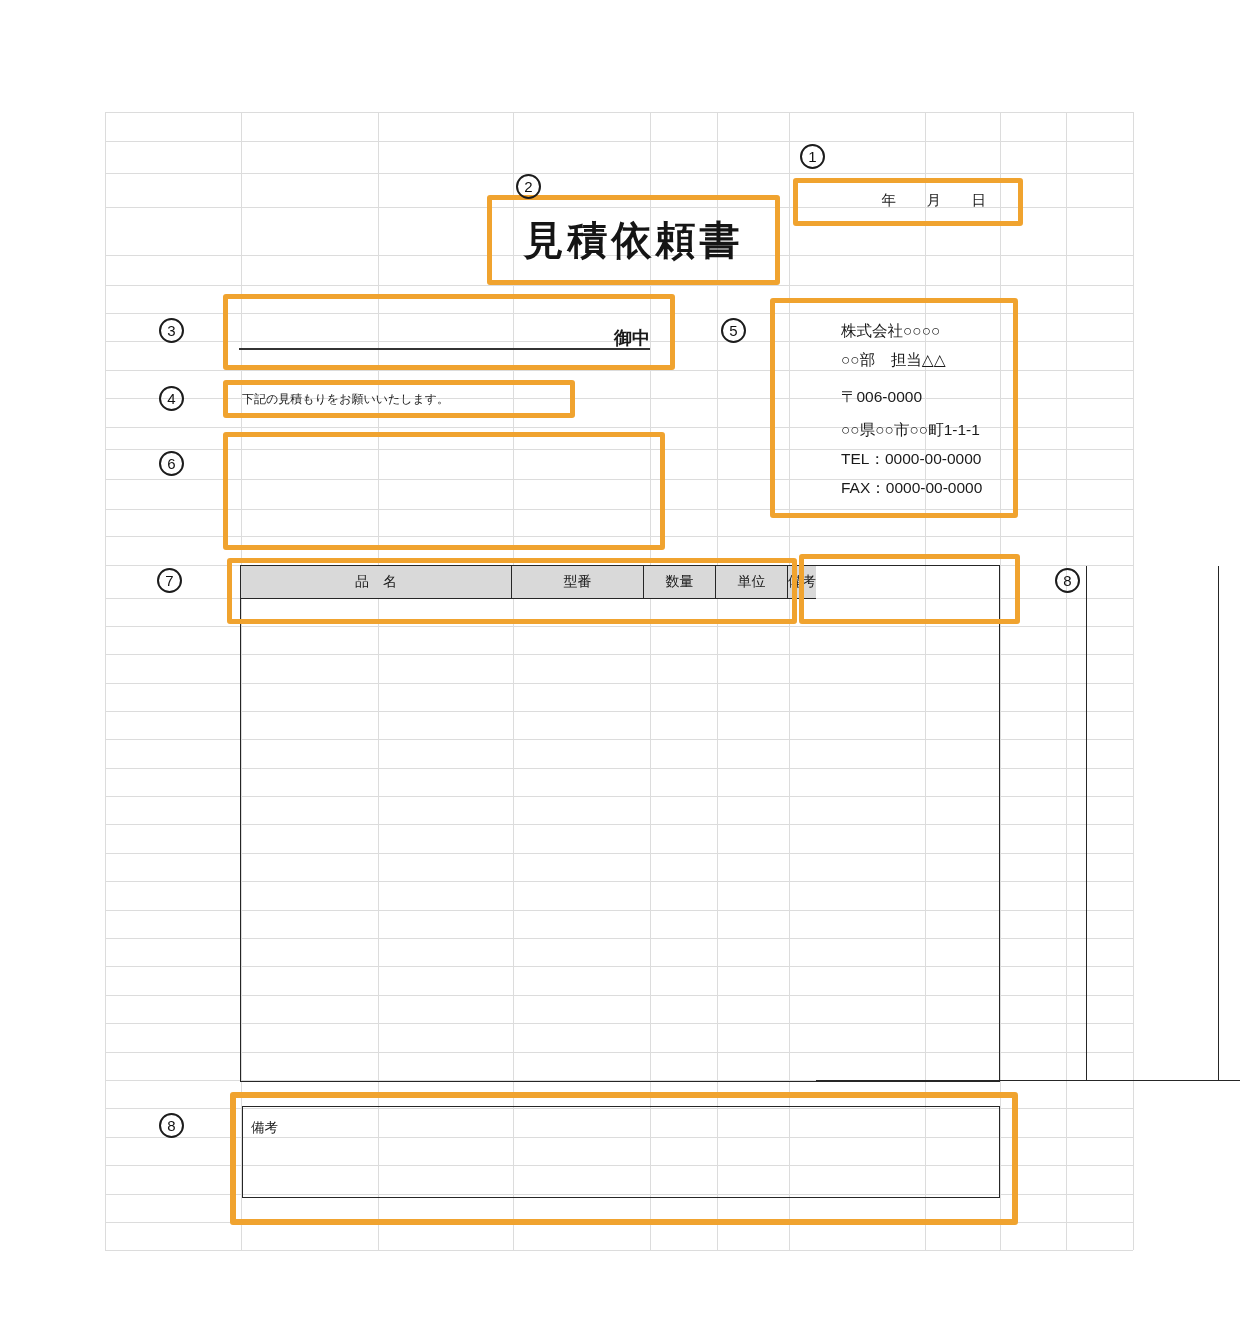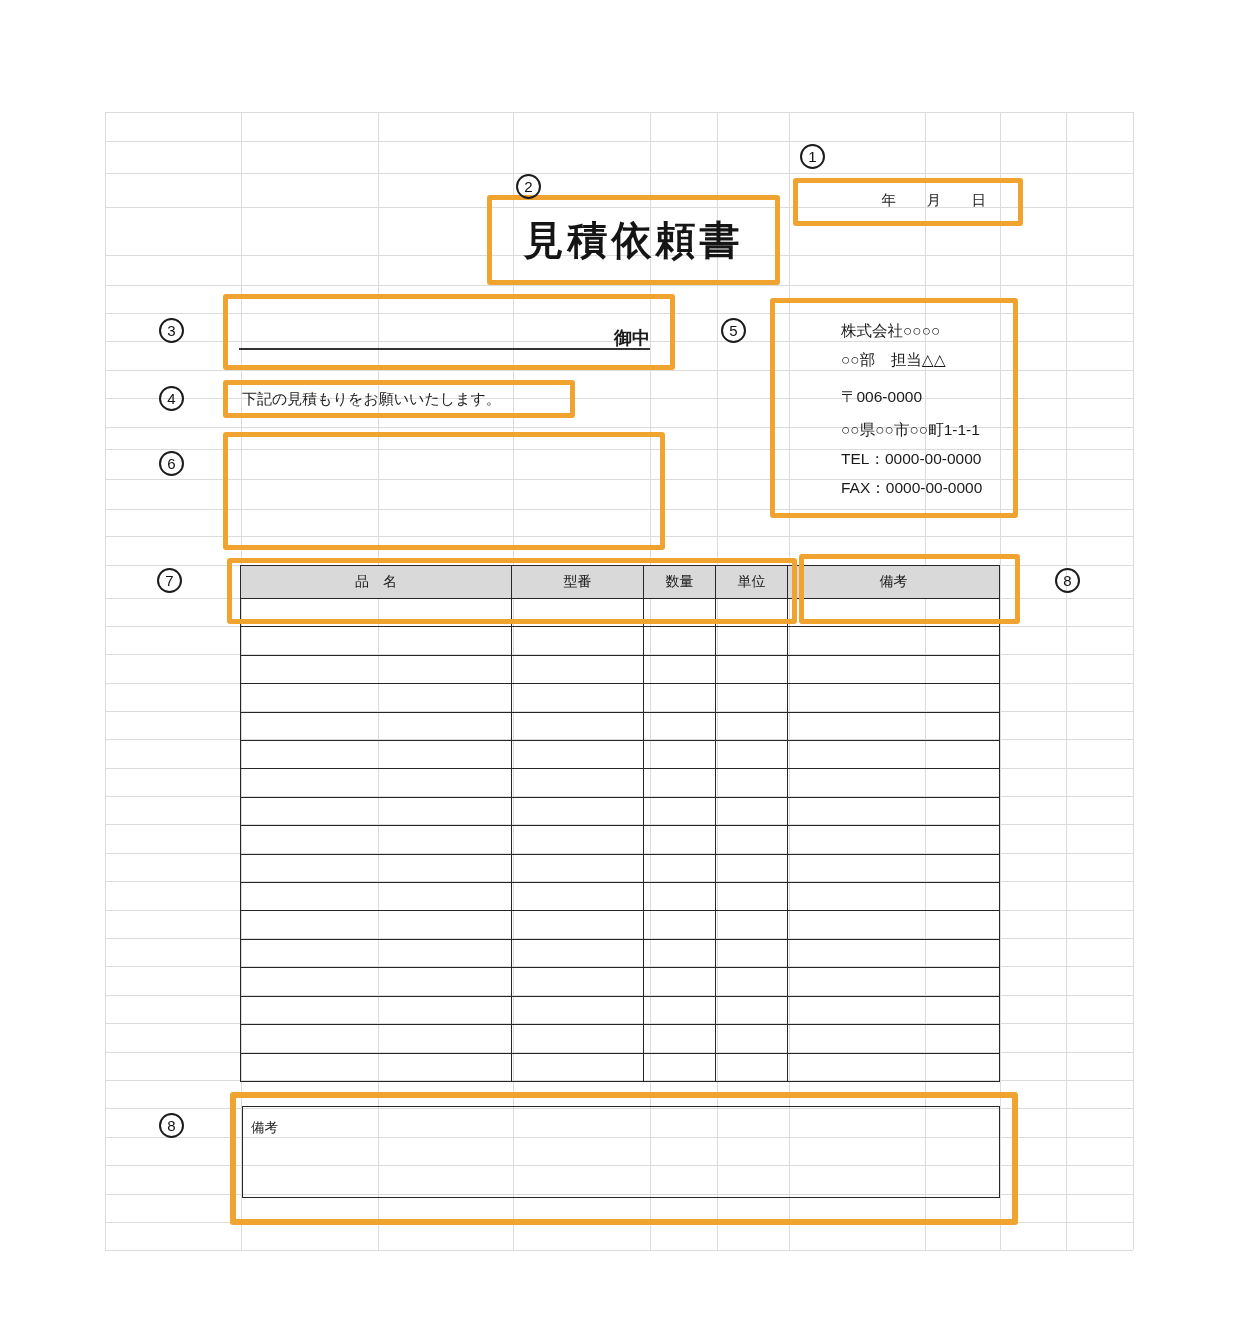--- a/index.html
+++ b/index.html
@@ -18,36 +18,36 @@
   
   #date-box{padding:8px 24px 0 0;text-align:right;font-size:14.5px;letter-spacing:8px;}
   
   #title-box{display:flex;align-items:center;justify-content:center;}
   #title-text{font-size:40px;font-weight:700;letter-spacing:4px;color:#151515;}
   
   #recipient-line{position:absolute;left:239px;top:348px;width:411px;height:2px;background:#333;z-index:2;}
   #recipient-honorific{position:absolute;left:560px;top:326px;width:90px;text-align:right;font-size:18px;font-weight:700;z-index:2;}
   
   #request-box{display:flex;align-items:center;}
-  #request-text{padding-left:14px;font-size:15px;}
+  #request-text{padding-left:14px;font-size:12px;}
   
   #sender-content{position:absolute;left:796px;top:316px;width:215px;font-size:15.5px;line-height:29px;z-index:2;margin-left:45px;}
   #sender-content .s-gap1{margin-top:8px;}
   #sender-content .s-gap2{margin-top:4px;}
   
   #conditions-table{position:absolute;left:240px;top:449px;width:410px;height:88px;
     border:1.5px solid #262626;box-sizing:border-box;display:flex;flex-direction:column;z-index:2;}
   .cond-row{flex:1;display:flex;border-bottom:1.5px solid #262626;box-sizing:border-box;}
   .cond-row:last-child{border-bottom:none;}
   .cond-label{width:135px;background:#d9d9d9;border-right:1.5px solid #262626;box-sizing:border-box;
     display:flex;align-items:center;justify-content:center;font-size:15px;}
   .cond-value{flex:1;background:transparent;}
   
   #items-table{position:absolute;left:240px;top:565px;width:760px;height:517px;
-    border:1.5px solid #262626;box-sizing:border-box;display:flex;flex-direction:column;z-index:2;}
+    border:1.5px solid #262626;box-sizing:border-box;display:flex;z-index:2;}
   .it-row{display:flex;border-bottom:1.5px solid #262626;box-sizing:border-box;}
   .it-row.header{height:33px;background:#d9d9d9;flex:none;}
   .it-row.body{flex:1;border-bottom:1.5px solid #262626;}
   .it-row.body:last-child{border-bottom:none;}
   .it-cell{border-right:1.5px solid #262626;box-sizing:border-box;display:flex;align-items:center;justify-content:center;font-size:14px;}
   .it-cell:last-child{border-right:none;}
   
   #remarks-inner{position:absolute;left:242px;top:1106px;width:758px;height:92px;
     border:1.5px solid #262626;box-sizing:border-box;background:transparent;z-index:2;}
   #remarks-label{position:absolute;left:8px;top:12px;font-size:13.5px;}

